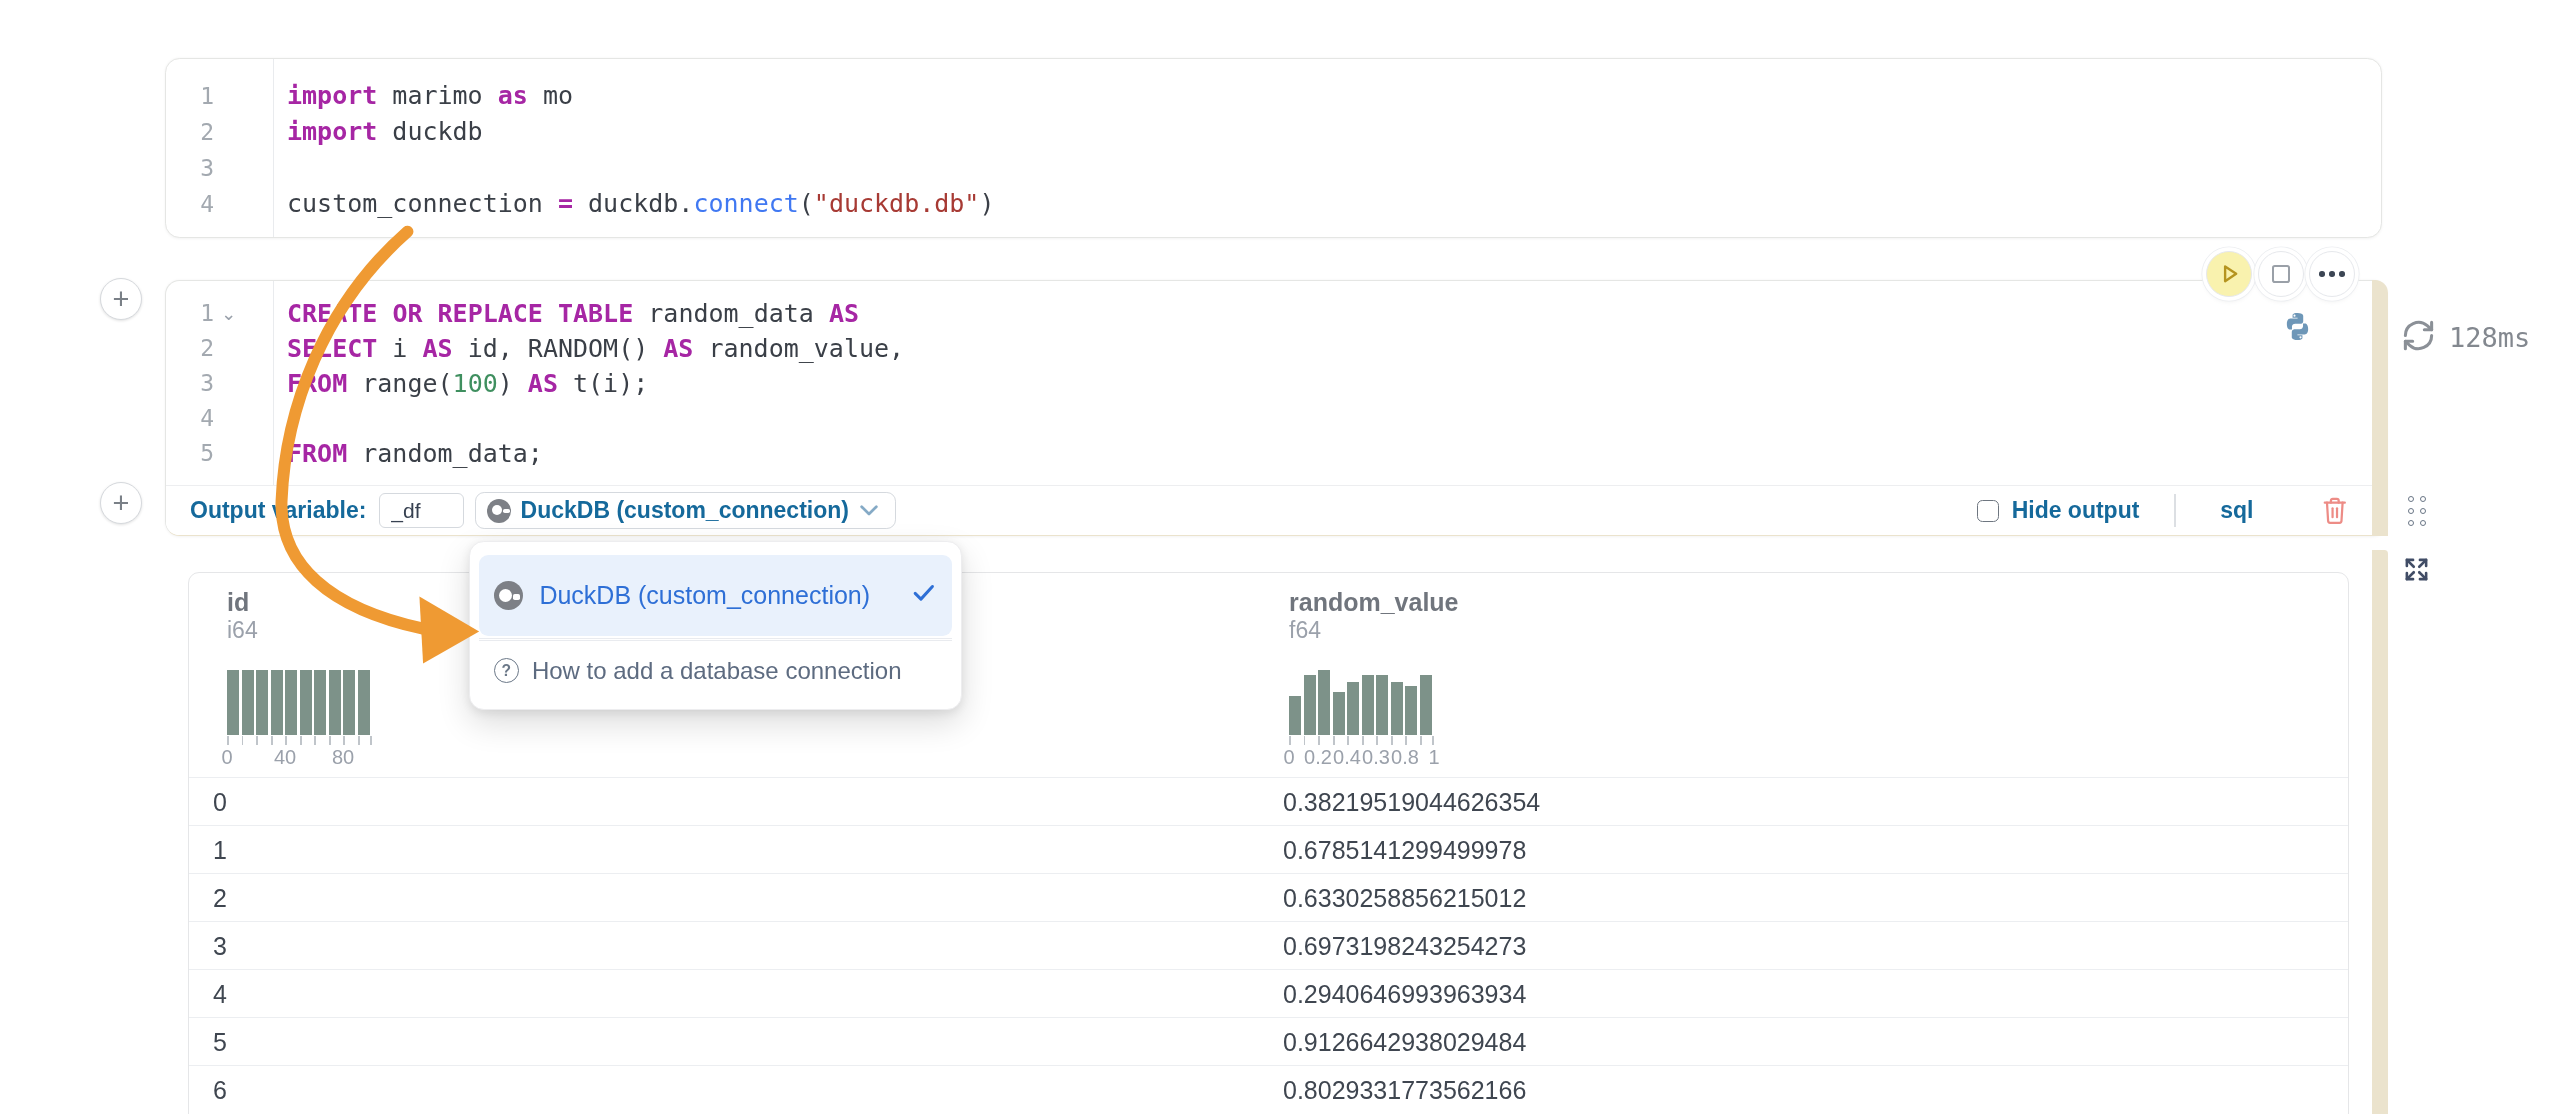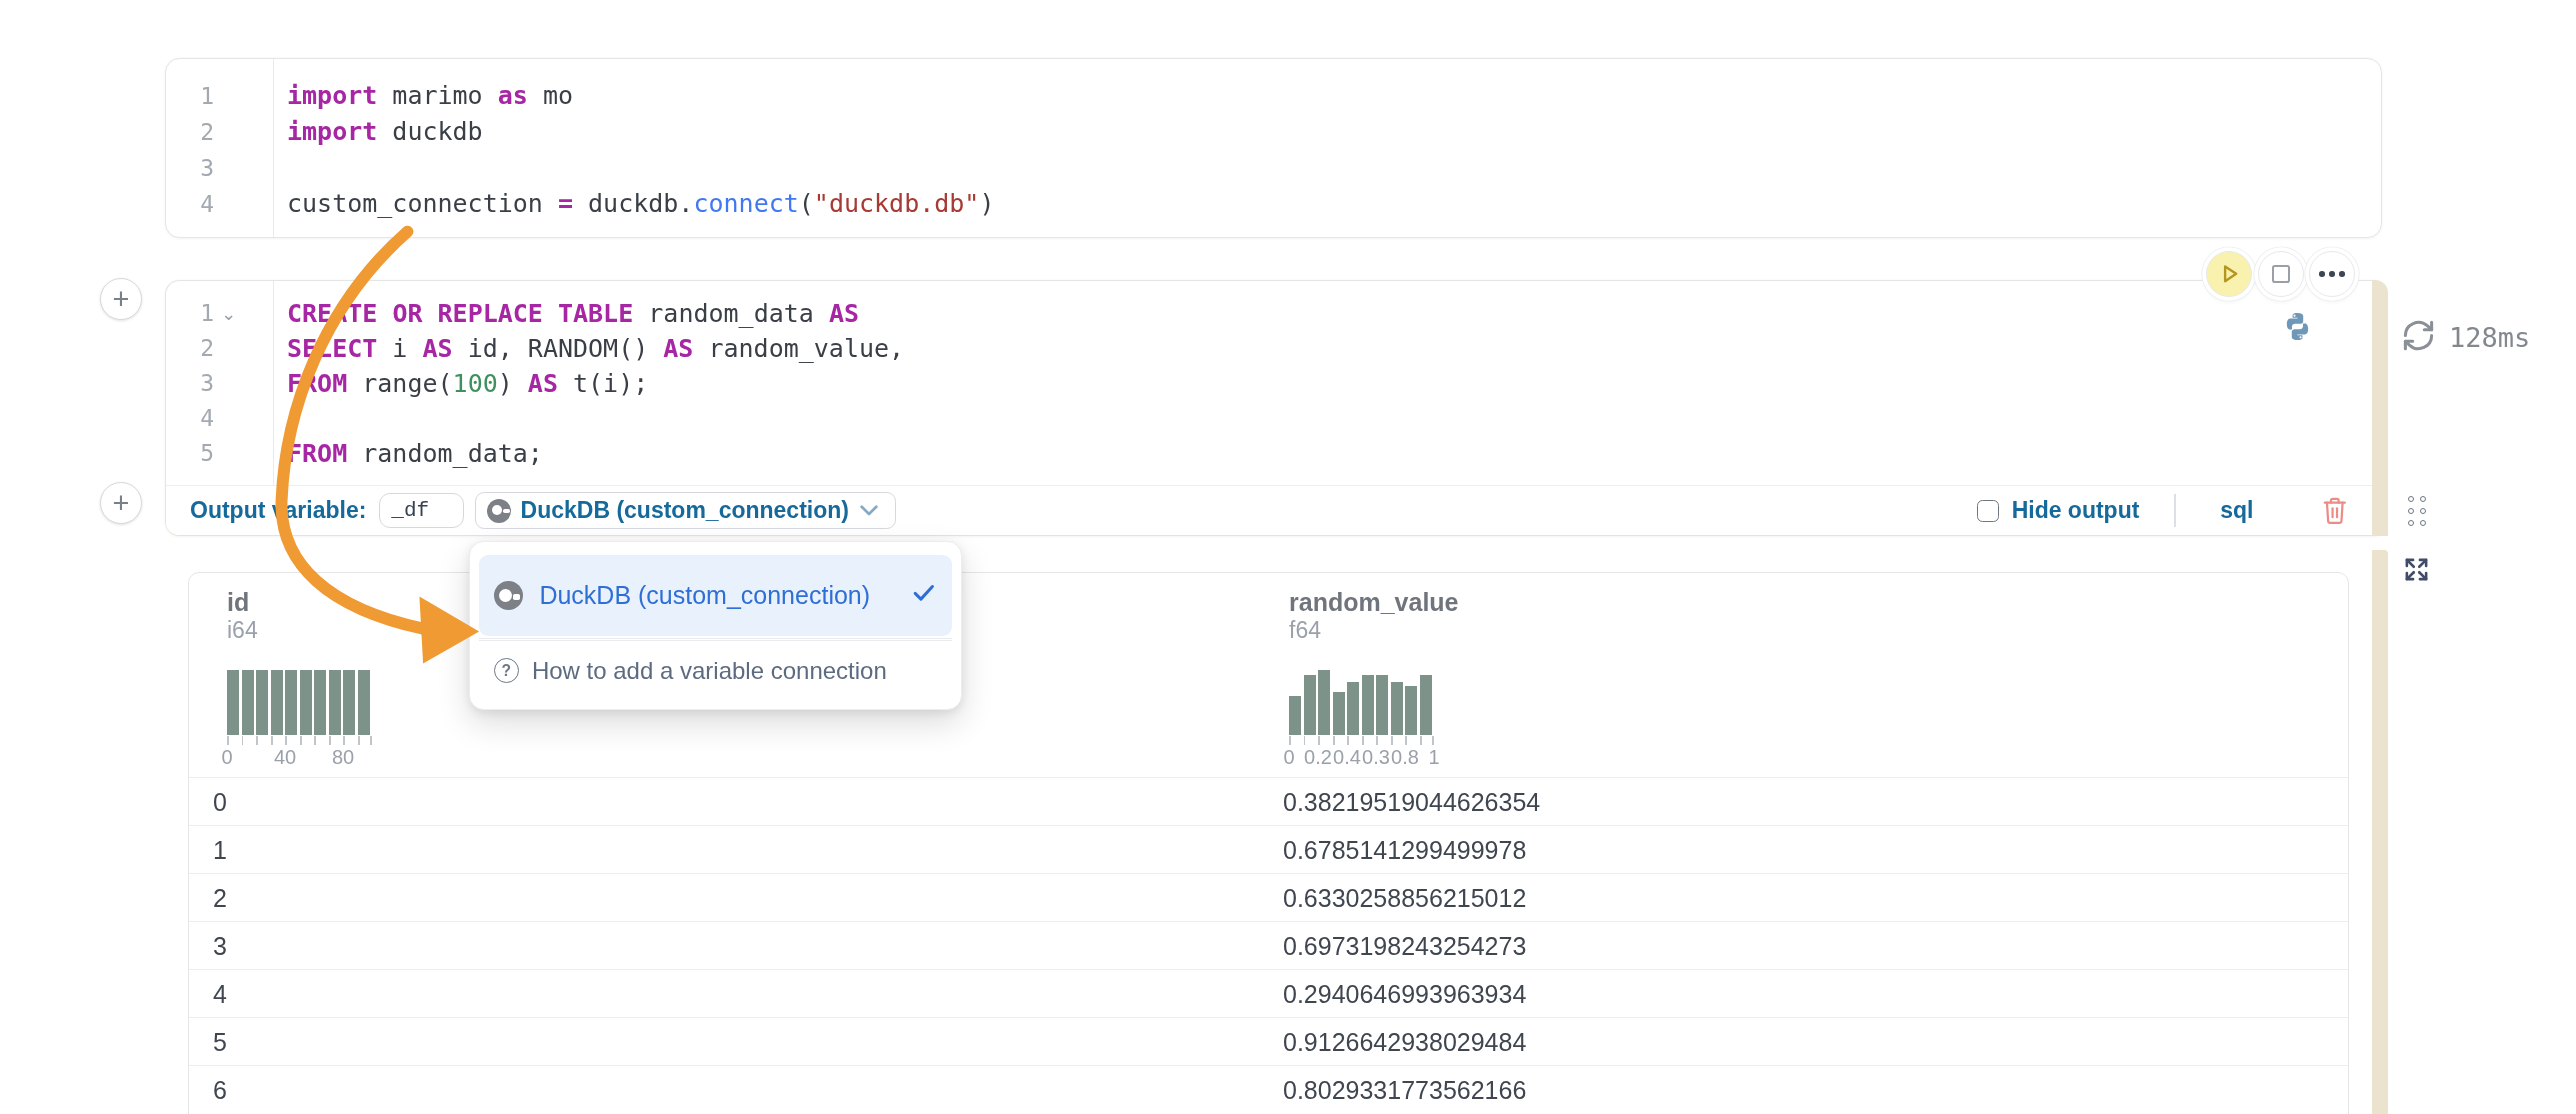--- a/index.html
+++ b/index.html
@@ -45,21 +45,21 @@
 
   
   .cell-footer {
     position:absolute; left:0; right:0; bottom:0; height:50px;
     border-top:0.9px solid #edeef0; display:flex; align-items:center;
     padding-left:24px; background:#fff; border-radius:0 0 13px 13px;
   }
   .f-label { font-size:23px; font-weight:bold; color:#15699b; }
   .f-input {
     width:85px; height:35px; margin-left:13px; border:0.9px solid #d5d9de;
-    border-radius:11px; font-family:Liberation Mono, monospace; font-size:21px;
+    border-radius:6px; font-family:Liberation Sans, sans-serif; font-size:21px;
     color:#374151; padding:0 11px; outline:none; background:#fff;
   }
   .conn-pill {
     margin-left:11px; height:37px; display:flex; align-items:center; gap:9.2px;
     border:0.9px solid #d5d9de; border-radius:9.2px; background:#fff;
     padding:0 14.7px 0 11px; cursor:pointer;
     font-size:23px; font-weight:bold; color:#15699b; font-family:inherit;
   }
   .f-right { margin-left:auto; display:flex; align-items:center; padding-right:37px; }
   .checkbox {
@@ -403,21 +403,21 @@
           <span class="duck-ico sz32"></span>
           <span>DuckDB (custom_connection)</span>
           <span class="check"><svg width="27.6" height="27.6" viewBox="0 0 24 24" fill="none" stroke="#2e6fd6" stroke-width="2.6" stroke-linecap="round" stroke-linejoin="round">
               <polyline points="4.5 12.5 9.5 17.5 19.5 6.5"></polyline>
             </svg></span>
         </div>
         <div class="menu-sep"></div>
         <div class="menu-sep"></div>
         <div class="menu-item muted">
           <span class="help-ico"></span>
-          <span>How to add a variable connection</span>
+          <span>How to add a database connection</span>
         </div>
       </div>
   </div>
 
   <svg class="arrow" width="2576" height="1114" viewBox="0 0 2802 1212">
     <path d="M443 252 C 352 332, 310 445, 306 545 C 304 614, 358 662, 460 684" fill="none" stroke="#ef9a33" stroke-width="13" stroke-linecap="round"></path>
     <polygon points="456,649 521,687 460,722" fill="#ef9a33"></polygon>
   </svg>
 
 </div>

